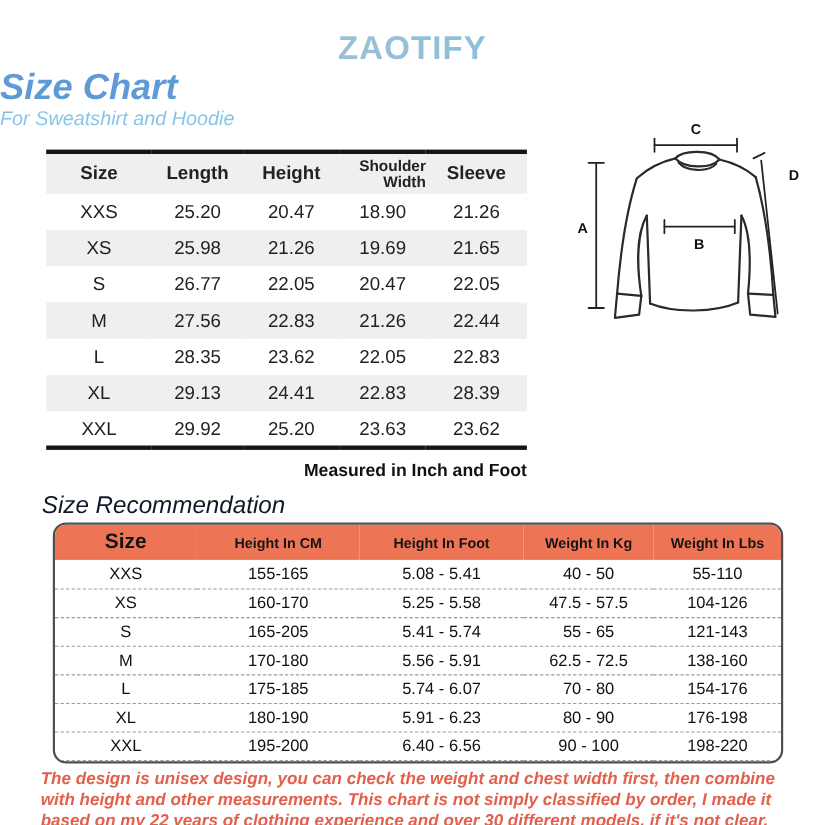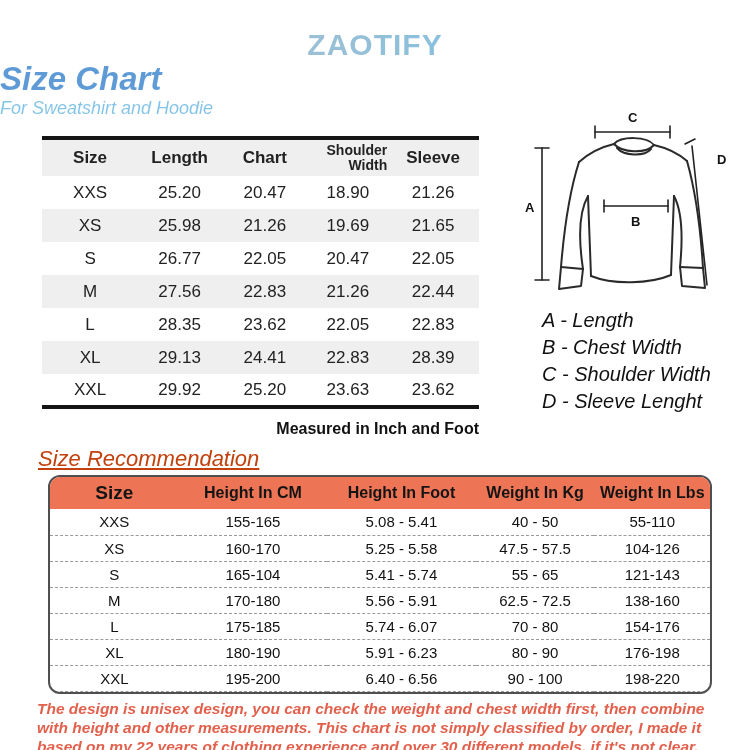--- a/index.html
+++ b/index.html
@@ -46,28 +46,28 @@
   .mfootnote {
     position:absolute; left:42px; top:404px; width:437px;
     text-align:right; font-weight:bold; font-size:16px; color:#111;
   }
 
   
   .diagram { position:absolute; left:518px; top:88px; width:232px; height:212px; }
   .legend { position:absolute; left:542px; top:291px; font-style:italic; font-size:20px; color:#111; line-height:27px; }
 
   
-  .rec-heading { position:absolute; left:38px; top:430px; font-style:italic; font-size:22px; color:#c2410c;text-decoration:underline; }
+  .rec-heading { position:absolute; left:38px; top:430px; font-style:italic; font-size:22px; color:#0f172a; }
   .rtable-wrap {
     position:absolute; left:48px; top:459px; width:664px;
     border:2px solid #4f4f4f; border-radius:12px; overflow:hidden; background:#fff;
   }
   table.rtable { width:100%; border-collapse:collapse; font-size:15px; color:#111; }
   table.rtable thead tr { background:var(--accent_orange,#ed7555); }
-  table.rtable th { height:32px; font-weight:bold; text-align:center; font-size:16px; color:#141414; }
+  table.rtable th { height:32px; font-weight:bold; text-align:center; font-size:13px; color:#141414; }
   table.rtable th:first-child { font-size:19px; }
   table.rtable td { height:26px; text-align:center; border-bottom:1px dashed #9a9a9a; }
   table.rtable col.r1{width:19.5%} table.rtable col.r2{width:22.5%}
   table.rtable col.r3{width:22.5%} table.rtable col.r4{width:18%}
   table.rtable col.r5{width:17.5%}
 
   
   .disclaimer {
     position:absolute; left:37px; top:683px; width:694px;
     color:var(--disclaimer_red,#e2604c); font-weight:bold; font-style:italic;
@@ -91,21 +91,21 @@
           <col class="c1">
           <col class="c2">
           <col class="c3">
           <col class="c4">
           <col class="c5">
         </colgroup>
       <thead>
         <tr>
             <th>Size</th>
             <th>Length</th>
-            <th>Chart</th>
+            <th>Height</th>
             <th>Shoulder Width</th>
             <th>Sleeve</th>
           </tr>
       </thead>
       <tbody>
           <tr>
             <td>XXS</td>
             <td>25.20</td>
             <td>20.47</td>
             <td>18.90</td>
@@ -200,26 +200,20 @@
 
       <path d="M174,42 L189,181"></path>
         <path d="M167,40 L177,35"></path>
     </g>
     <text x="110" y="18">C</text>
     <text x="7" y="108">A</text>
     <text x="113" y="122">B</text>
     <text x="199" y="60">D</text>
   </svg>
 
-  <div class="legend">
-    <div>A - Length</div>
-    <div>B - Chest Width</div>
-    <div>C - Shoulder Width</div>
-    <div>D - Sleeve Lenght</div>
-  </div>
 
   <div class="rec-heading">Size Recommendation</div>
   <div class="rtable-wrap">
     <table class="rtable">
       <colgroup>
           <col class="r1">
           <col class="r2">
           <col class="r3">
           <col class="r4">
           <col class="r5">
@@ -243,21 +237,21 @@
           </tr>
           <tr>
             <td>XS</td>
             <td>160-170</td>
             <td>5.25 - 5.58</td>
             <td>47.5 - 57.5</td>
             <td>104-126</td>
           </tr>
           <tr>
             <td>S</td>
-            <td>165-104</td>
+            <td>165-205</td>
             <td>5.41 - 5.74</td>
             <td>55 - 65</td>
             <td>121-143</td>
           </tr>
           <tr>
             <td>M</td>
             <td>170-180</td>
             <td>5.56 - 5.91</td>
             <td>62.5 - 72.5</td>
             <td>138-160</td>

